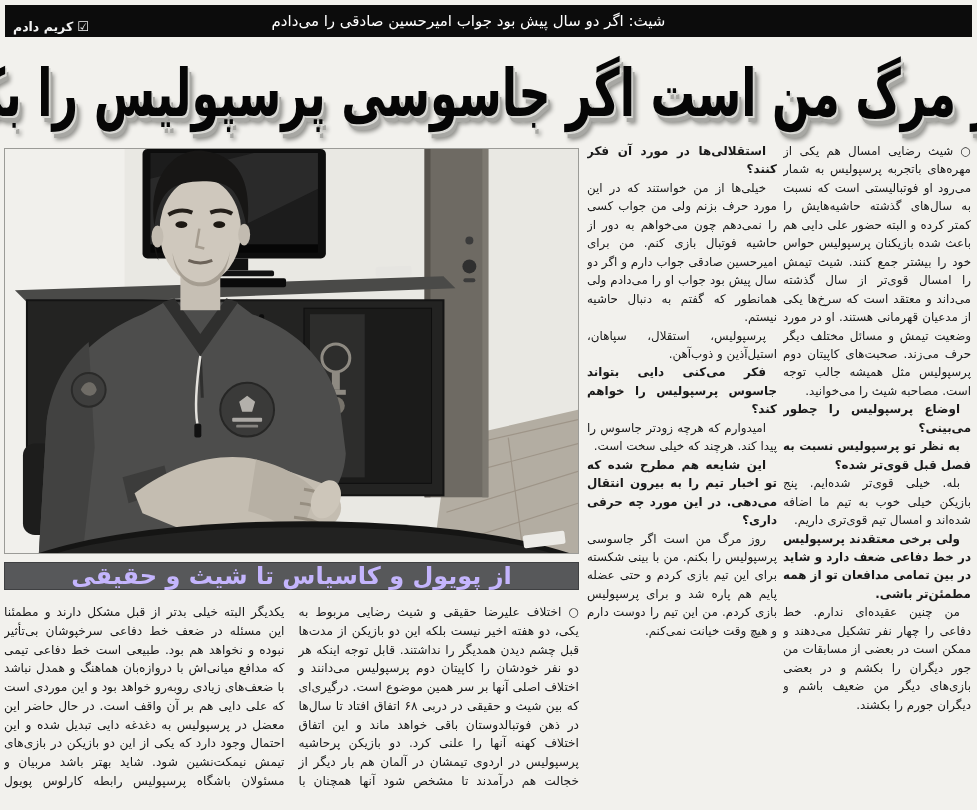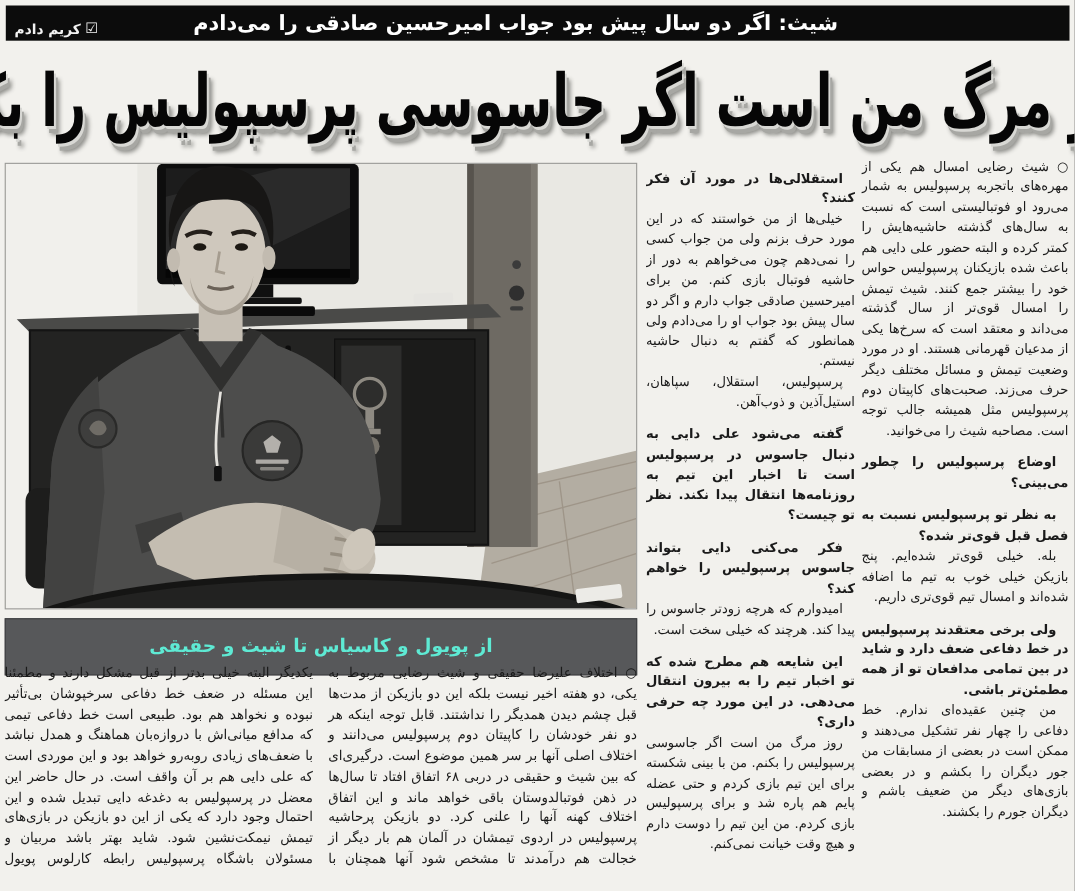--- a/index.html
+++ b/index.html
@@ -14,21 +14,21 @@
     font-family: "DejaVu Sans", sans-serif;
     color: #1a1a1a;
   }
   
   .topbar {
     position: absolute; left: 5px; right: 5px; top: 5px; height: 32px;
     background: #0c0c0c; color: #fff;
     display: flex; align-items: center; justify-content: center;
   }
   .kicker {
-    font-size: 19px; font-weight: bold; letter-spacing: 0;
+    font-size: 15px; font-weight: normal; letter-spacing: 0;
     transform: translateX(-20px);
     white-space: nowrap;
   }
   .byline {
     position: absolute; left: 8px; bottom: 3px;
     font-size: 12.5px; font-weight: bold; color: #f2f2f2;
     display: flex; align-items: center; gap: 4px;
     direction: rtl;
   }
   .byline .checkbox-icon { font-size: 13px; line-height: 1; }
@@ -45,45 +45,45 @@
     text-shadow: 2px 2px 0 #d8d8d4, 4px 5px 0 #a7a7a3, 6px 7px 4px #8e8e8a;
   }
   
   .photo-frame {
     position: absolute; left: 4px; top: 148px; width: 575px; height: 406px;
     border: 1px solid #9b9b97; background: #e9e8e4; overflow: hidden;
   }
   .photo-frame svg { display:block; width:100%; height:100%; }
   
   .subhead-bar {
-    position: absolute; left: 4px; top: 562px; width: 575px; height: 52px;
+    position: absolute; left: 4px; top: 562px; width: 575px; height: 28px;
     background: #57585a; border: 1px solid #3f4042;
     display: flex; align-items: center; justify-content: center;
-    color: #5eead4; font-size: 17px; font-weight: bold;
+    color: #c4b5fd; font-size: 24px; font-weight: bold;
   }
   
   .bottom-block {
     position: absolute; left: 4px; top: 603px; width: 575px; height: 203px;
     column-count: 2; column-gap: 14px;
     direction: rtl; text-align: justify;
     font-size: 12.2px; line-height: 1.54;
     overflow: hidden;
   }
   
   .col {
     position: absolute; top: 142px; bottom: 2px;
     direction: rtl; text-align: justify;
     font-size: 11.9px; line-height: 1.55;
     overflow: hidden;
   }
   .col-first  { right: 6px;  width: 188px; }   
   .col-second { right: 200px; width: 190px; }  
   .para { margin: 0; text-indent: 11px; }
   .para.lead { text-indent: 0; }
-  .para.q { font-weight: bold; margin-top: 11px; }
+  .para.q { font-weight: bold; }
 </style>
 </head>
 <body>
 
 <div class="page">
 
   <header class="topbar">
     <div class="kicker">شیث: اگر دو سال پیش بود جواب امیرحسین صادقی را می‌دادم</div>
     <div class="byline">
       <span class="checkbox-icon">☑</span>
@@ -219,20 +219,19 @@
       <p class="para q">اوضاع پرسپولیس را چطور می‌بینی؟</p>
       <p class="para q">به نظر تو پرسپولیس نسبت به فصل قبل قوی‌تر شده؟</p>
       <p class="para a">بله. خیلی قوی‌تر شده‌ایم. پنج بازیکن خیلی خوب به تیم ما اضافه شده‌اند و امسال تیم قوی‌تری داریم.</p>
       <p class="para q">ولی برخی معتقدند پرسپولیس در خط دفاعی ضعف دارد و شاید در بین تمامی مدافعان تو از همه مطمئن‌تر باشی.</p>
       <p class="para a">من چنین عقیده‌ای ندارم. خط دفاعی را چهار نفر تشکیل می‌دهند و ممکن است در بعضی از مسابقات من جور دیگران را بکشم و در بعضی بازی‌های دیگر من ضعیف باشم و دیگران جورم را بکشند.</p>
     </div>
   <div class="col col-second">
       <p class="para q">استقلالی‌ها در مورد آن فکر کنند؟</p>
       <p class="para a">خیلی‌ها از من خواستند که در این مورد حرف بزنم ولی من جواب کسی را نمی‌دهم چون می‌خواهم به دور از حاشیه فوتبال بازی کنم. من برای امیرحسین صادقی جواب دارم و اگر دو سال پیش بود جواب او را می‌دادم ولی همانطور که گفتم به دنبال حاشیه نیستم.</p>
       <p class="para a">پرسپولیس، استقلال، سپاهان، استیل‌آذین و ذوب‌آهن.</p>
-      <p class="para q">گفته می‌شود علی دایی به دنبال جاسوس در پرسپولیس است تا اخبار این تیم به روزنامه‌ها انتقال پیدا نکند. نظر تو چیست؟</p>
       <p class="para q">فکر می‌کنی دایی بتواند جاسوس پرسپولیس را خواهم کند؟</p>
       <p class="para a">امیدوارم که هرچه زودتر جاسوس را پیدا کند. هرچند که خیلی سخت است.</p>
       <p class="para q">این شایعه هم مطرح شده که تو اخبار تیم را به بیرون انتقال می‌دهی. در این مورد چه حرفی داری؟</p>
       <p class="para a">روز مرگ من است اگر جاسوسی پرسپولیس را بکنم. من با بینی شکسته برای این تیم بازی کردم و حتی عضله پایم هم پاره شد و برای پرسپولیس بازی کردم. من این تیم را دوست دارم و هیچ وقت خیانت نمی‌کنم.</p>
     </div>
 
 </div>
 
 </body></html>

